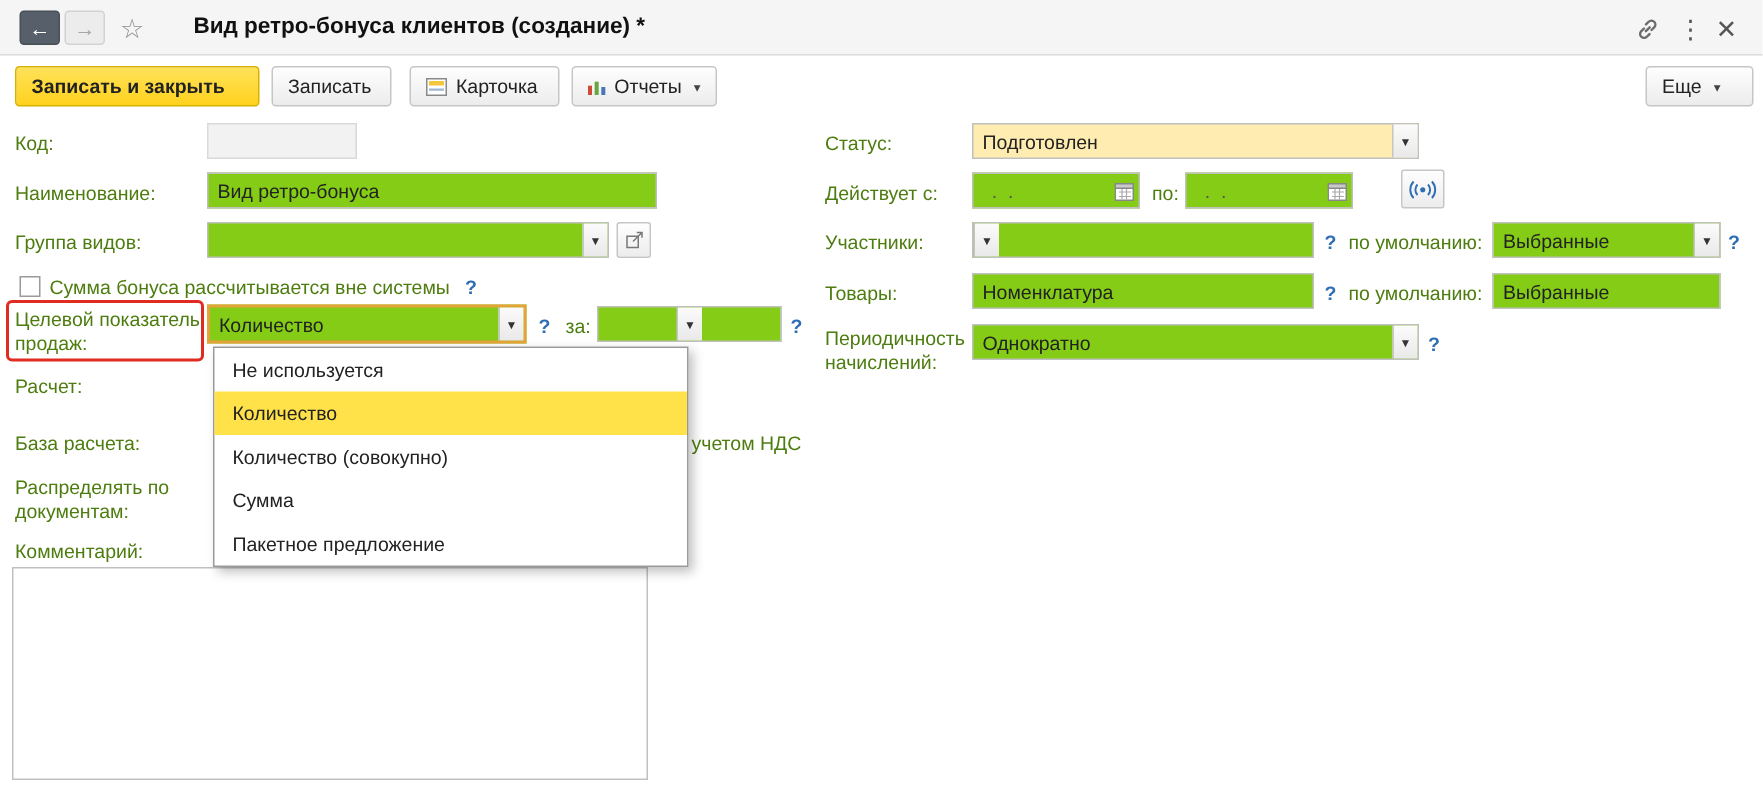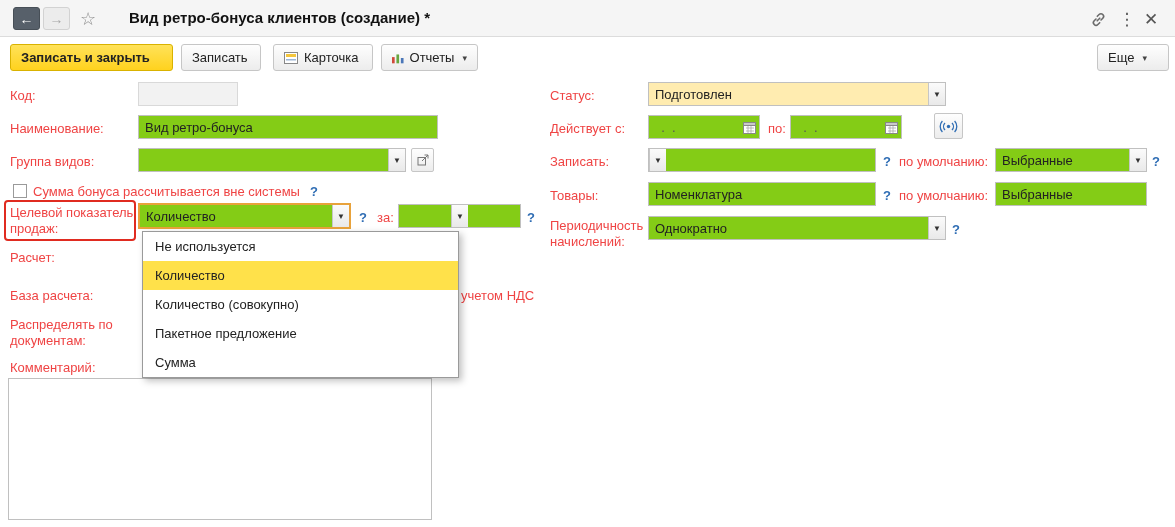--- a/index.html
+++ b/index.html
@@ -20,21 +20,21 @@
   .star{position:absolute;left:80px;top:8px;font-size:18px;color:#8f8f8f;}
   .wtitle{position:absolute;left:129px;top:9px;font-size:15px;font-weight:700;color:#111;white-space:nowrap;}
   .winicon{position:absolute;top:9px;width:20px;height:20px;display:flex;align-items:center;justify-content:center;color:#555;font-size:17px;}
   
   .tbtn{position:absolute;top:44px;height:27px;border:1px solid #c6c6c6;border-radius:3px;
         background:linear-gradient(#fefefe,#ececec);display:flex;align-items:center;justify-content:flex-start;
         gap:6px;padding:0 10px;font-size:13px;color:#222;cursor:default;white-space:nowrap;}
   .tbtn .dd{font-size:9px;color:#444;margin-left:2px;}
   .ybtn{background:linear-gradient(#ffe259,var(--accent-yellow));border-color:#d9b200;font-weight:700;}
   
-  .lbl{position:absolute;color:#ef4444;white-space:nowrap;}
+  .lbl{position:absolute;color:#4d7c0f;white-space:nowrap;}
   .fld{position:absolute;height:24px;background:#84cc16;border:1px solid #c0c0c0;display:flex;align-items:center;}
   .fld .txt{flex:1;padding:0 6px;white-space:nowrap;overflow:hidden;}
   .carrow{width:17px;height:100%;border-left:1px solid #c6c6c6;background:linear-gradient(#fbfbfb,#e9e9e9);
           display:flex;align-items:center;justify-content:center;font-size:8px;color:#333;cursor:default;}
   .dis{background:#f2f2f2;border-color:#d9d9d9;}
   .statusbg{background:var(--status-bg);}
   .focusfld{border:2px solid var(--focus-border);height:26px;}
   .q{position:absolute;color:var(--help-blue);font-weight:700;cursor:default;}
   .cb{position:absolute;width:14px;height:14px;border:1px solid #9a9a9a;background:#fff;}
   .redbox{position:absolute;left:4px;top:200px;width:132px;height:41px;border:2px solid var(--annotation-red);border-radius:4px;z-index:6;pointer-events:none;}
@@ -153,22 +153,22 @@
 <div class="lbl" style="left:10px;top:317px;">Распределять по</div>
 <div class="lbl" style="left:10px;top:333px;">документам:</div>
 
 <div class="lbl" style="left:10px;top:360px;">Комментарий:</div>
 <textarea class="ta" style=""></textarea>
 
 <div class="ddl">
   <div class="ddi">Не используется</div>
   <div class="ddi sel">Количество</div>
   <div class="ddi">Количество (совокупно)</div>
+  <div class="ddi">Сумма</div>
   <div class="ddi">Пакетное предложение</div>
-  <div class="ddi">Сумма</div>
 </div>
 
 <div class="lbl" style="left:550px;top:88px;">Статус:</div>
 <div class="fld statusbg" style="left:648px;top:82px;width:298px;">
   <span class="txt">Подготовлен</span>
   <span class="carrow">▼</span>
 </div>
 
 <div class="lbl" style="left:550px;top:121px;">Действует с:</div>
 <div class="fld" style="left:648px;top:115px;width:112px;">
@@ -195,21 +195,21 @@
 <div class="smbtn" style="left:934px;top:113px;width:29px;height:26px;">
   <svg width="19" height="13" viewBox="0 0 19 13">
     <circle cx="9.5" cy="6.5" r="1.7" fill="#2f6db4"></circle>
     <path d="M6 3 A5 5 0 0 0 6 10" stroke="#2f6db4" fill="none" stroke-width="1.3"></path>
     <path d="M13 3 A5 5 0 0 1 13 10" stroke="#2f6db4" fill="none" stroke-width="1.3"></path>
     <path d="M3.4 1 A8 8 0 0 0 3.4 12" stroke="#2f6db4" fill="none" stroke-width="1.3"></path>
     <path d="M15.6 1 A8 8 0 0 1 15.6 12" stroke="#2f6db4" fill="none" stroke-width="1.3"></path>
   </svg>
 </div>
 
-<div class="lbl" style="left:550px;top:154px;">Записать:</div>
+<div class="lbl" style="left:550px;top:154px;">Участники:</div>
 <div class="fld" style="left:648px;top:148px;width:228px;">
   <span class="carrow">▼</span>
 </div>
 <div class="q" style="left:883px;top:154px;">?</div>
 <div class="lbl" style="left:899px;top:154px;">по умолчанию:</div>
 <div class="fld" style="left:995px;top:148px;width:152px;">
   <span class="txt">Выбранные</span>
   <span class="carrow">▼</span>
 </div>
 <div class="q" style="left:1152px;top:154px;">?</div>

